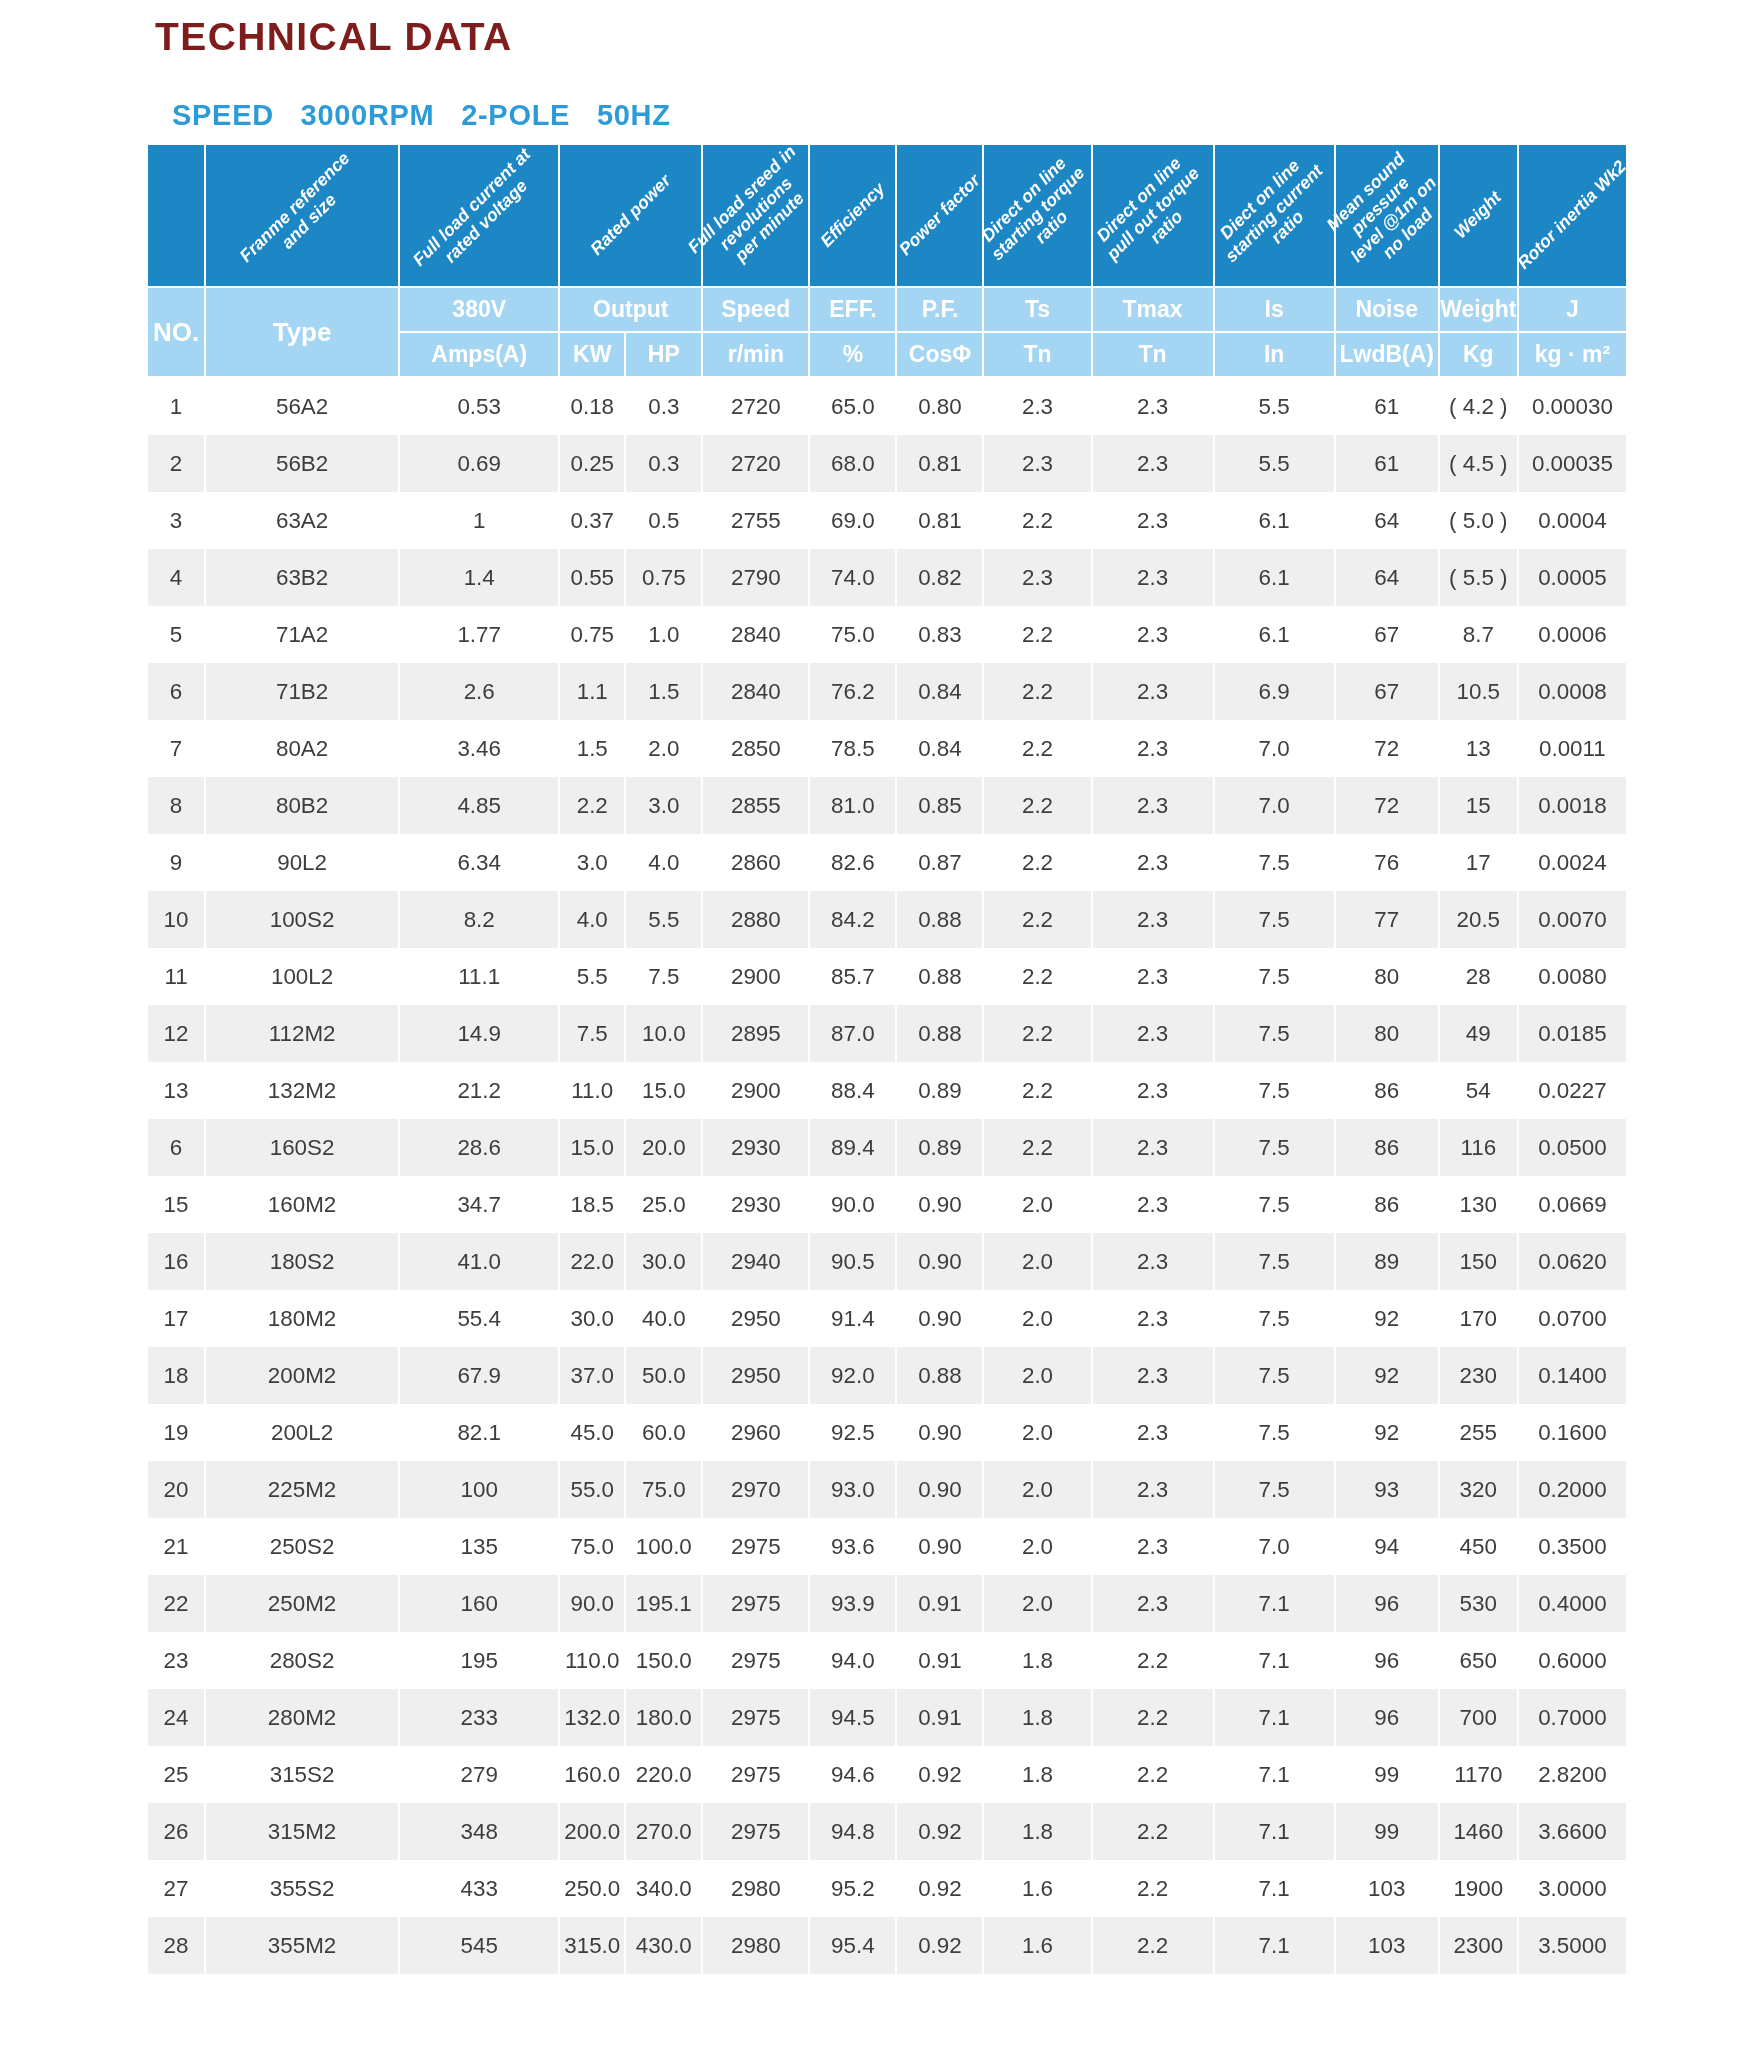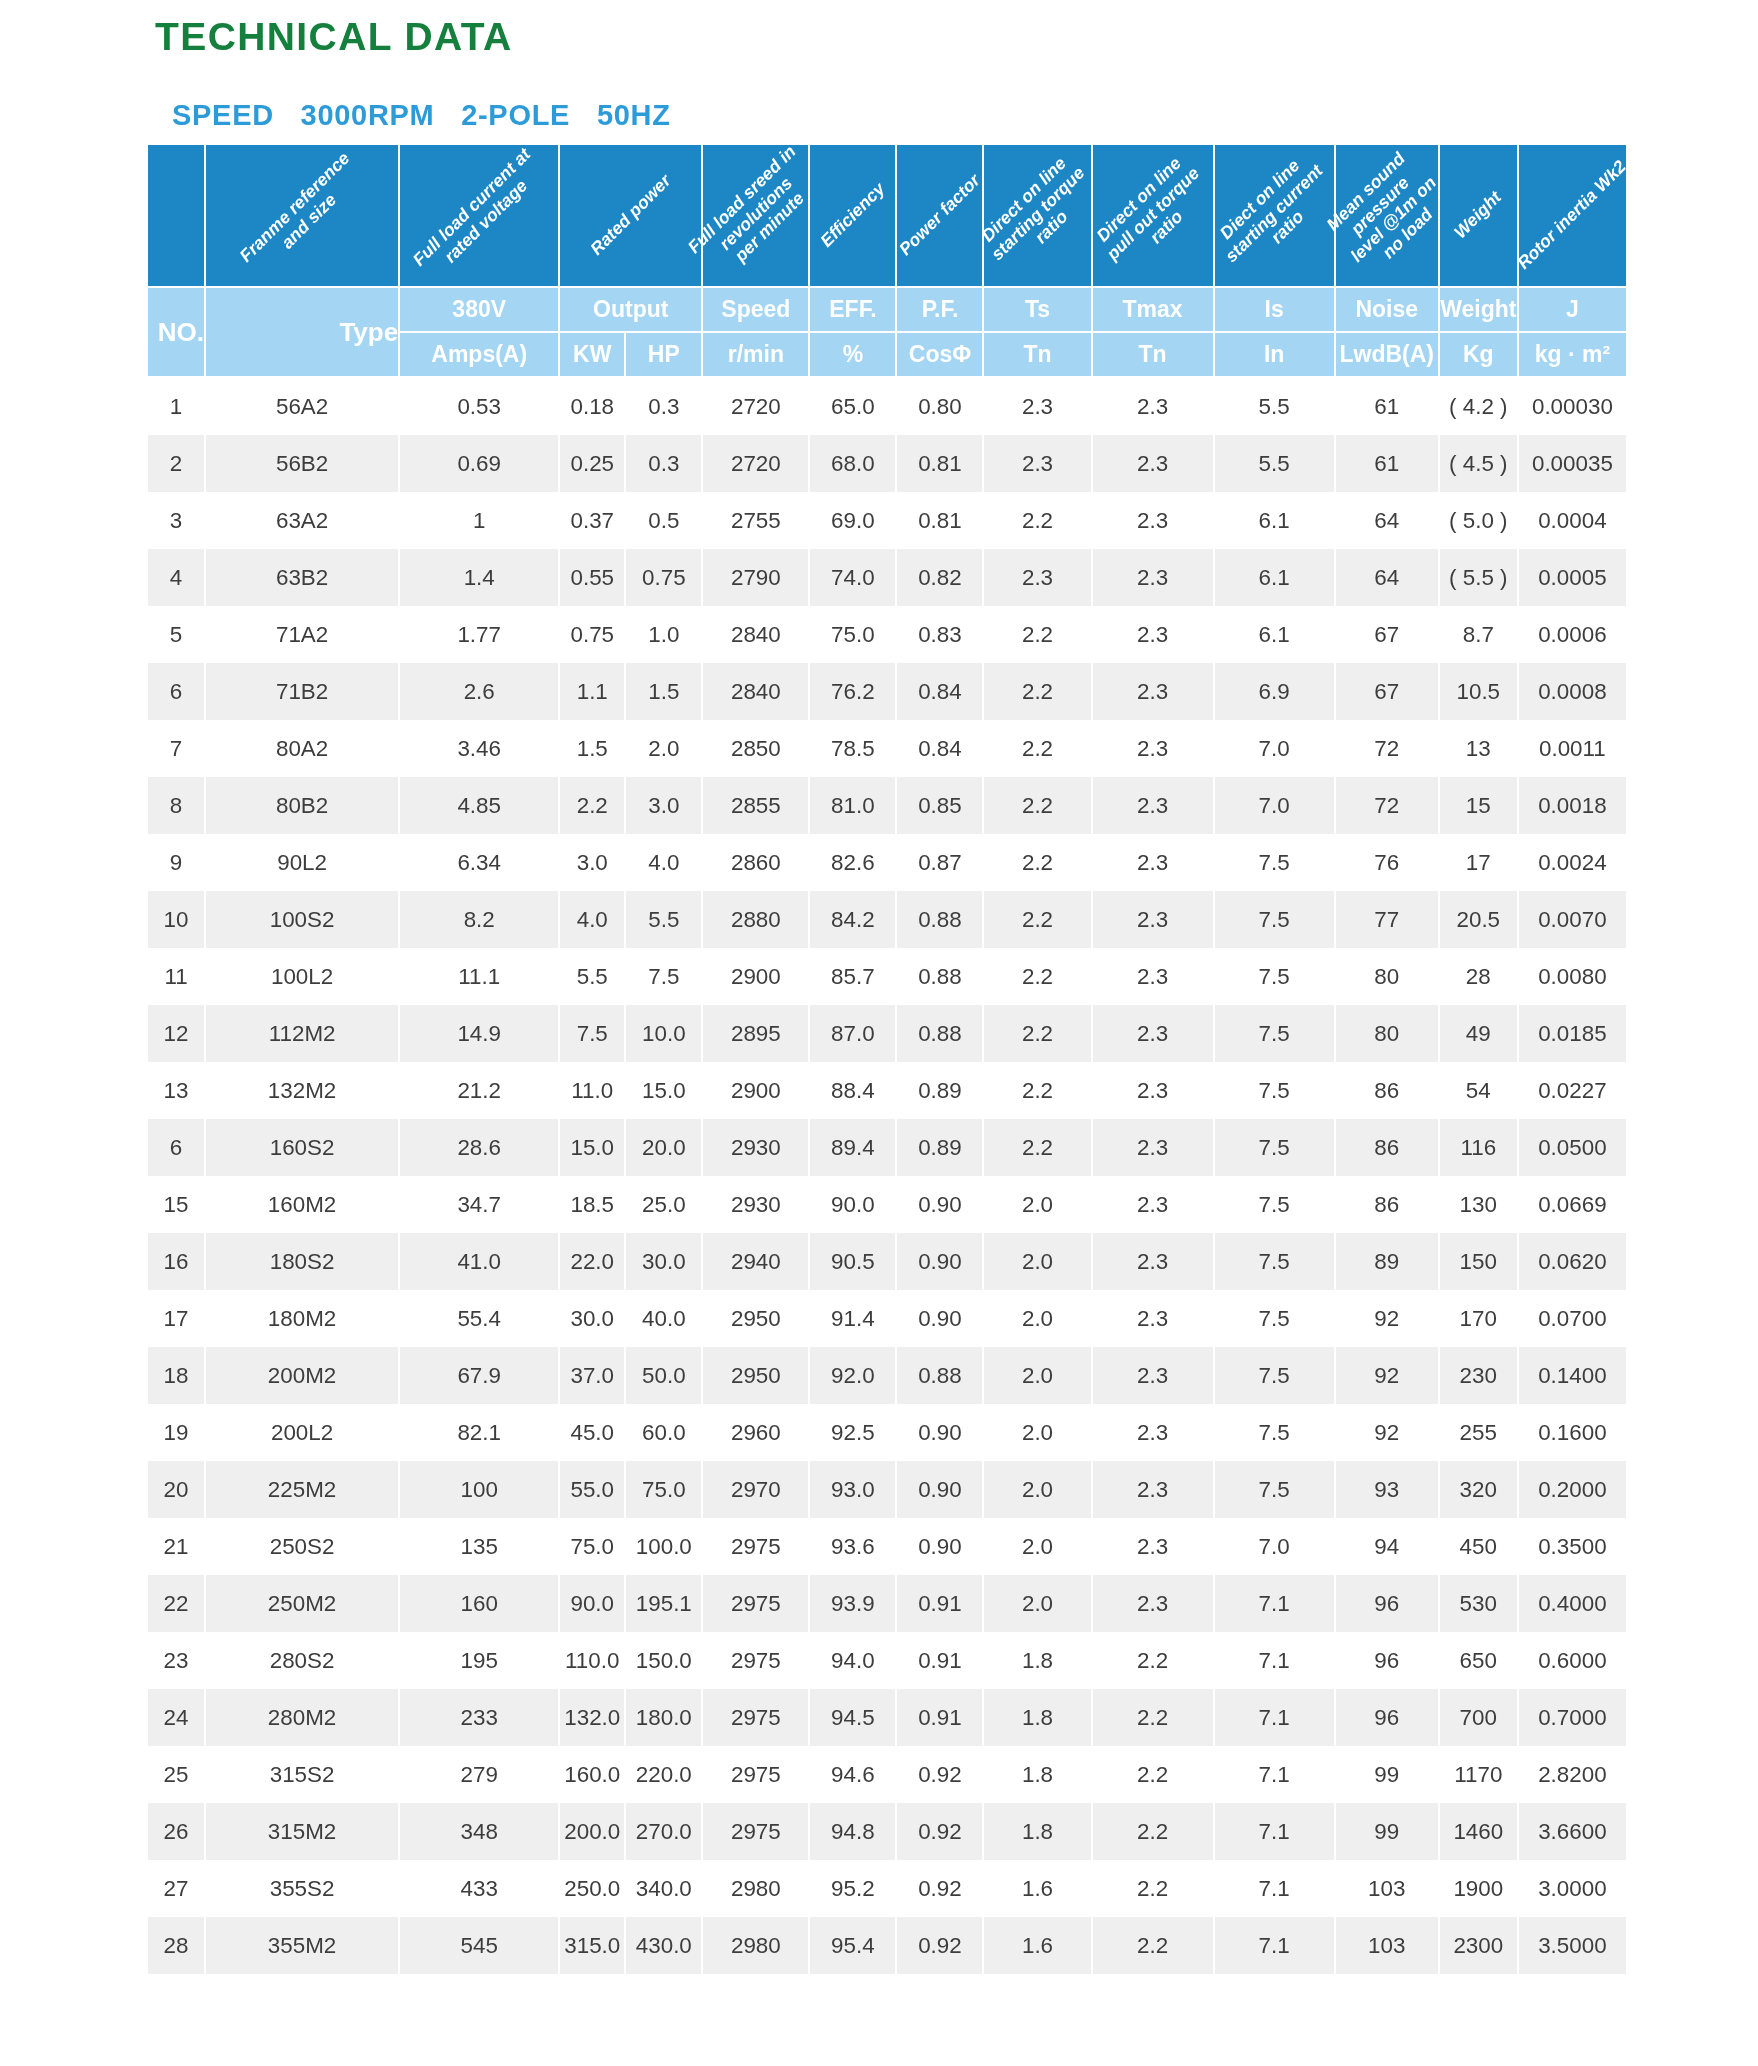--- a/index.html
+++ b/index.html
@@ -1,31 +1,31 @@
 <!DOCTYPE html>
 <html style="font-size:11.2px"><head>
 <meta charset="utf-8">
 <style>
   html,body{margin:0;padding:0;background:#ffffff;}
   .page{position:relative;width:1758px;height:2066px;background:#ffffff;overflow:hidden;
         font-family:"Liberation Sans", sans-serif;}
   .page-title{position:absolute;left:155px;top:15.4px;margin:0;
-              font-size:39px;font-weight:900;letter-spacing:1.4px;color:#15803d;}
+              font-size:39px;font-weight:900;letter-spacing:1.4px;color:#7f1d1d;}
   .page-subtitle{position:absolute;left:158px;top:85px;margin:14px;
               font-size:29px;font-weight:800;letter-spacing:0.7px;word-spacing:18px;color:#2d9bd8;}
   table.spec{position:absolute;left:148px;top:145px;width:1478px;
              border-collapse:collapse;border:hidden;table-layout:fixed;}
   table.spec th, table.spec td{padding:0;margin:0;}
   th.dark{background:#1d87c6;height:141px;position:relative;border:2.1px solid #ffffff;overflow:visible;}
   .rot{position:absolute;left:50%;top:50%;transform:translate(-50%,-54%) rotate(-45deg);
        color:#ffffff;font-weight:bold;font-style:italic;font-size:17.5px;line-height:1.12;
        text-align:center;white-space:nowrap;}
   th.sub{background:#a4d5f2;color:#ffffff;font-weight:bold;font-size:23px;height:43px;
          border:2.1px solid #ffffff;text-align:center;vertical-align:middle;letter-spacing:0;}
-  th.sub.big{font-size:26px;text-align:right;}
+  th.sub.big{font-size:26px;}
   td.cell{height:57px;text-align:center;vertical-align:middle;font-size:22.4px;color:#3d3d3d;
           background:#ffffff;border-left:2.1px solid #ffffff;border-right:2.1px solid #ffffff;}
   tr.even td.cell{background:#efefef;}
 </style>
 </head>
 <body>
 
 <div class="page">
   <h1 class="page-title">TECHNICAL DATA</h1>
   <h2 class="page-subtitle">SPEED 3000RPM 2-POLE 50HZ</h2>

